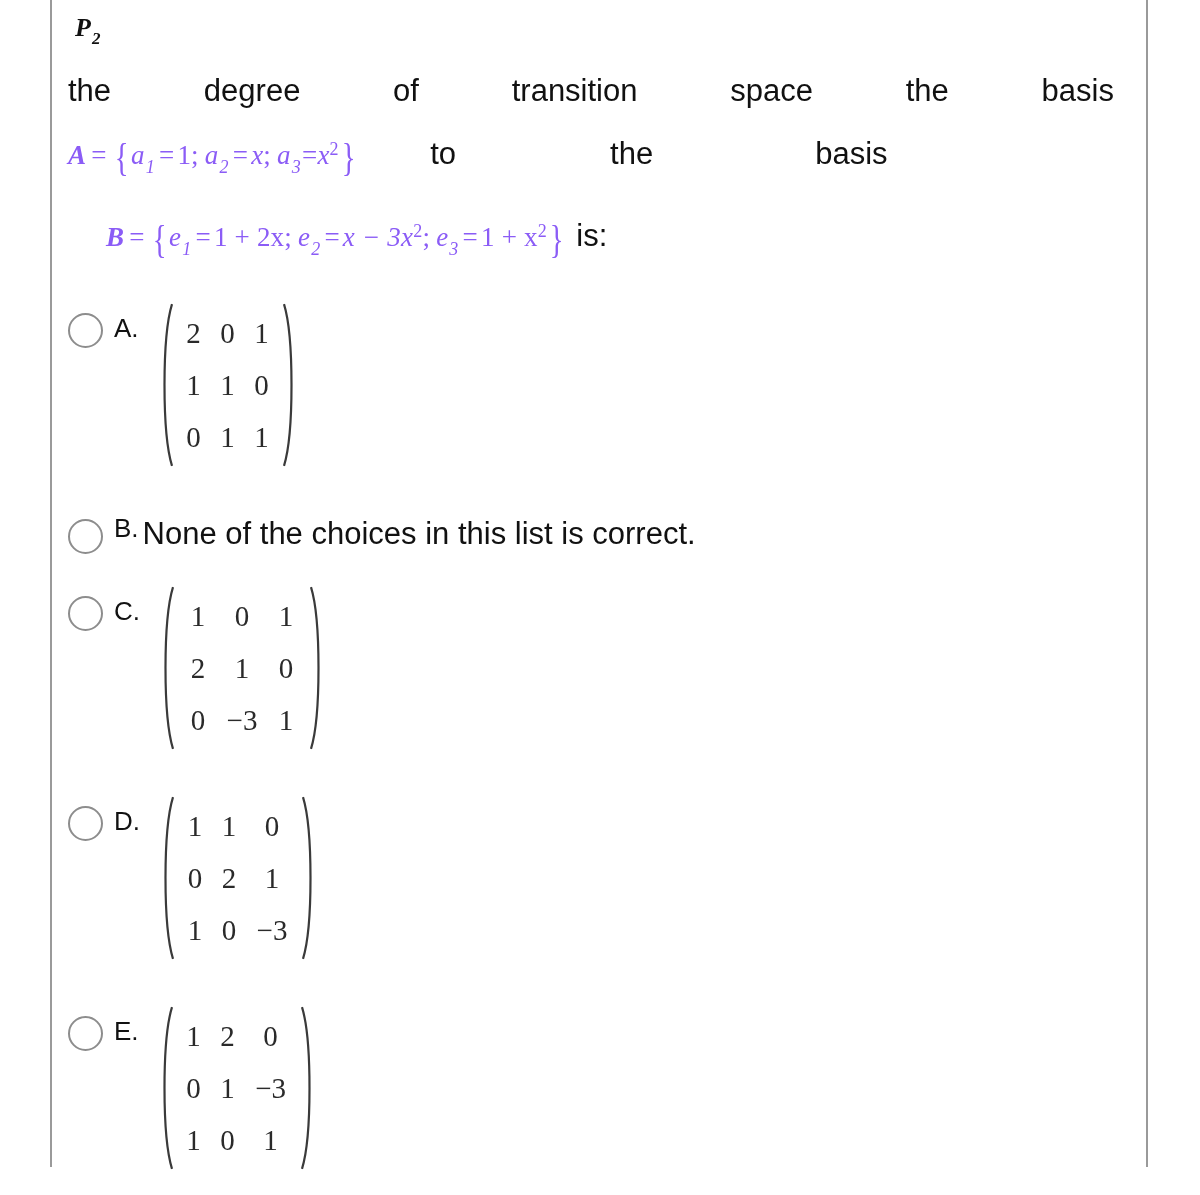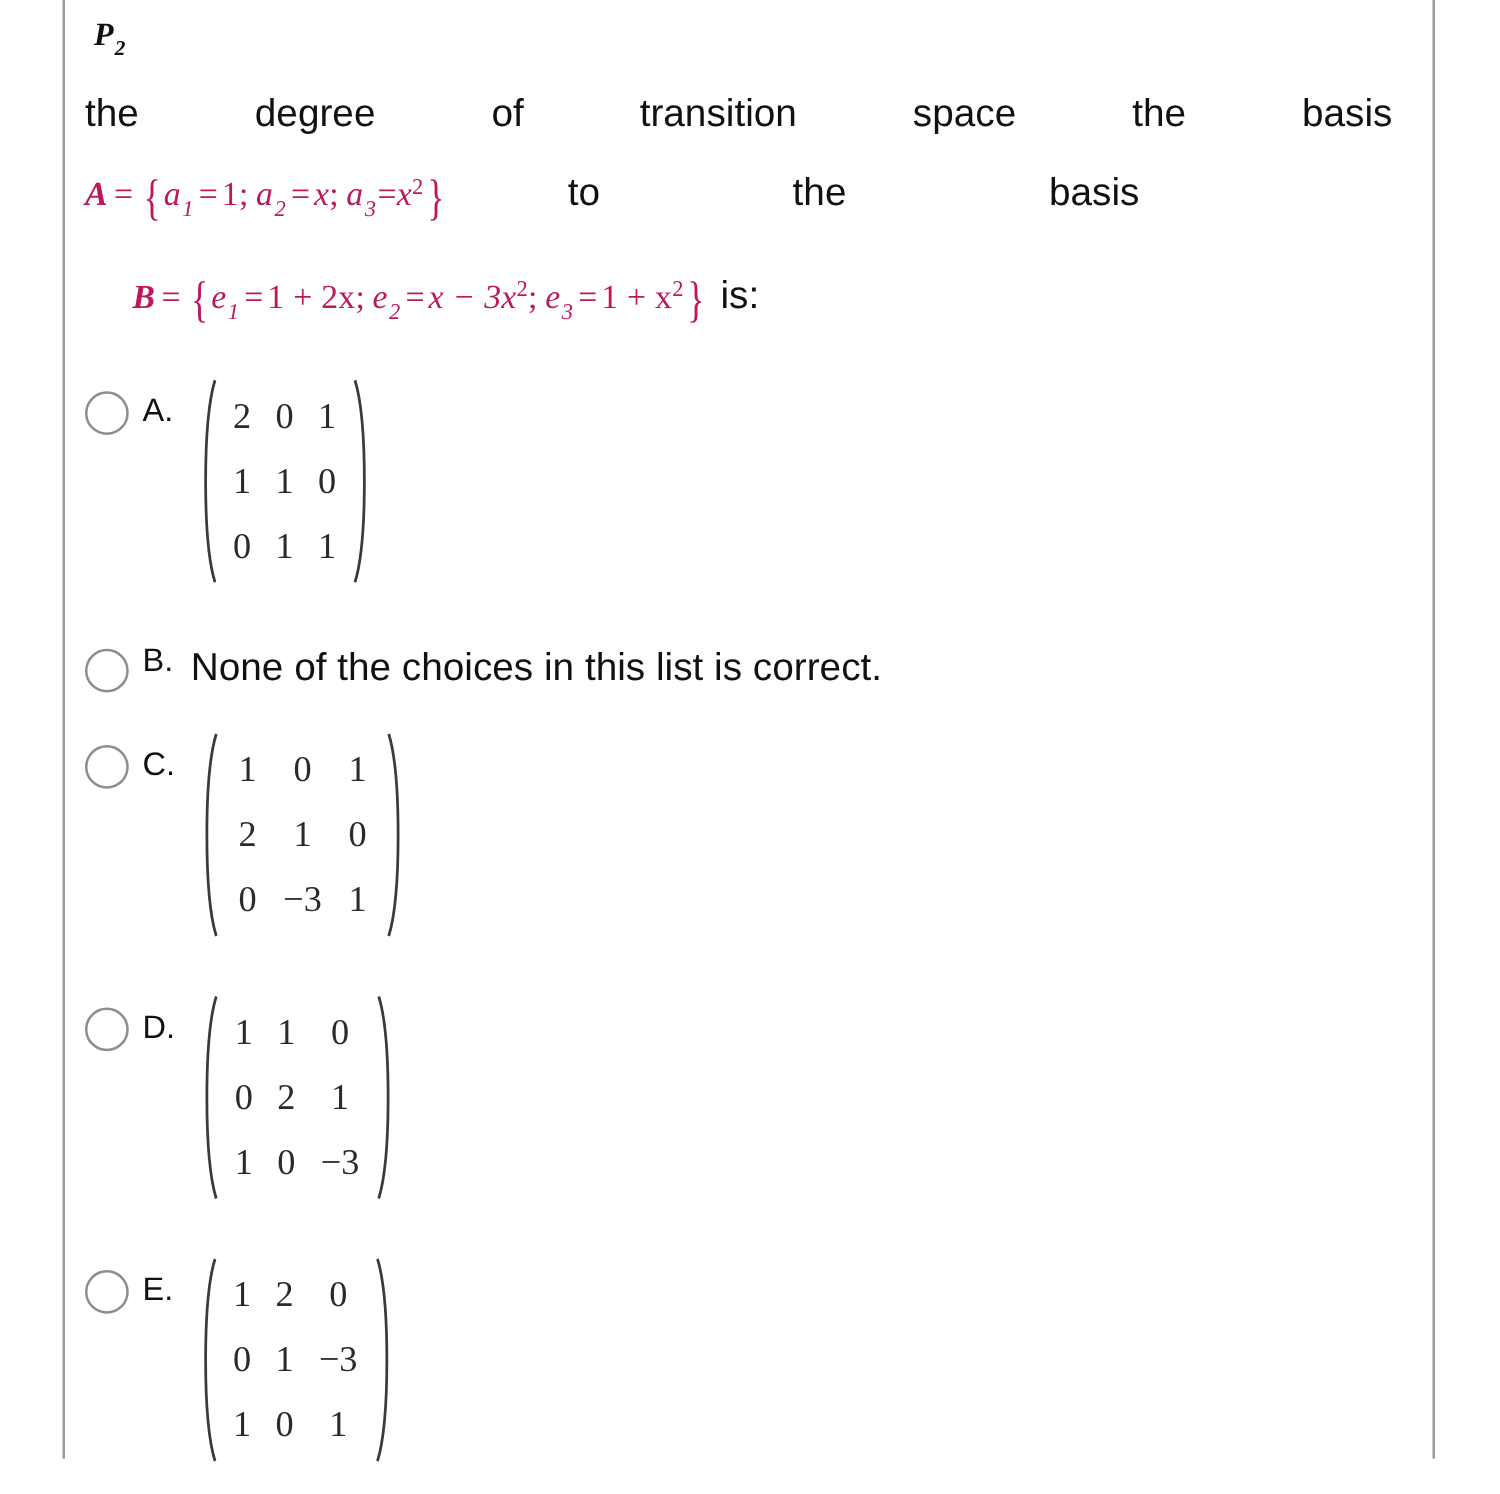--- a/index.html
+++ b/index.html
@@ -73,21 +73,21 @@
   .eqn-row {
     display: flex;
     align-items: baseline;
     width: 1046px;
     white-space: nowrap;
   }
   .eqn {
     font-family: "Liberation Serif", serif;
     font-style: italic;
     font-size: 27px;
-    color: #be185d;
+    color: #8b5cf6;
     letter-spacing: 0.2px;
   }
   .eqn .bold { font-weight: bold; }
   .eqn .brace {
     font-style: normal;
     font-size: 40px;
     vertical-align: -7px;
     display: inline-block;
     transform: scaleX(0.72);
   }
@@ -98,21 +98,21 @@
     padding: 0 1px;
   }
   .eqn .sup {
     font-size: 18px;
     vertical-align: 9px;
     display: inline-block;
     font-style: normal;
   }
   .eqn .op { font-style: normal; }
 
-  .eqn-gap-to   { margin-left: 96px; }
+  .eqn-gap-to   { margin-left: 72px; }
   .eqn-gap-the  { margin-left: 154px; }
   .eqn-gap-basis{ margin-left: 162px; }
 
   .is-text {
     font-family: "Liberation Sans", sans-serif;
     font-style: normal;
     font-size: 31px;
     margin-left: 10px;
     color: #111;
   }
@@ -142,21 +142,21 @@
     color: #111;
     margin-left: 11px;
     margin-top: 4px;
     flex: 0 0 auto;
   }
 
   .choice-text {
     font-family: "Liberation Sans", sans-serif;
     font-size: 31px;
     color: #111;
-    margin-left: 14px;
+    margin-left: 4px;
     margin-top: 0px;
     line-height: 38px;
   }
 
   
   .matrix {
     margin-left: 16px;
     display: flex;
     align-items: stretch;
     position: relative;

